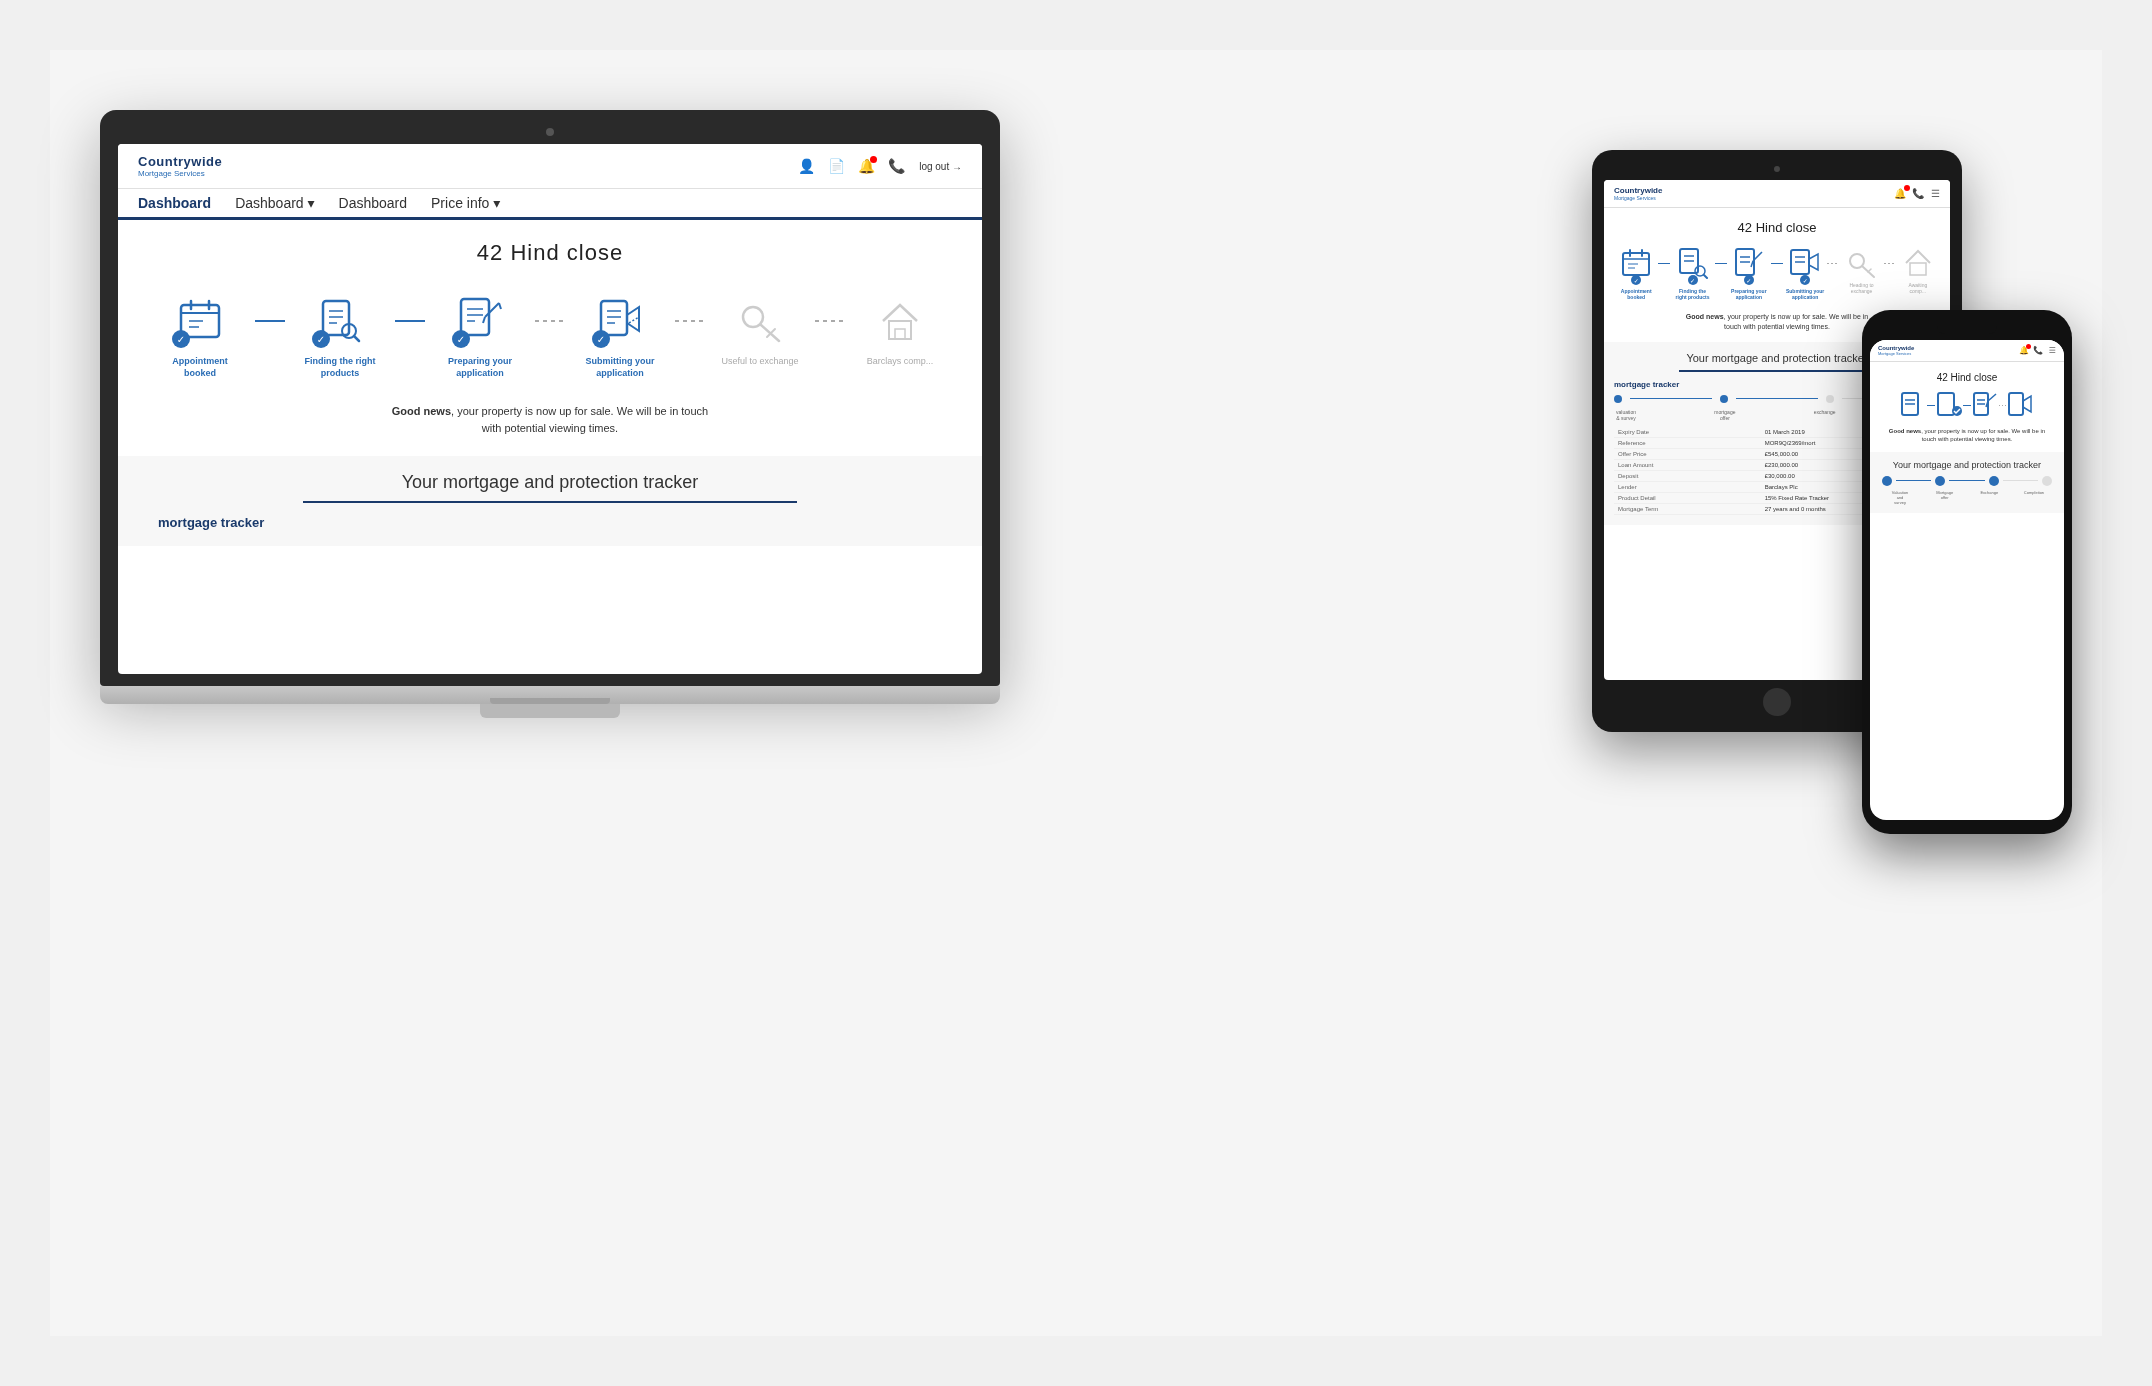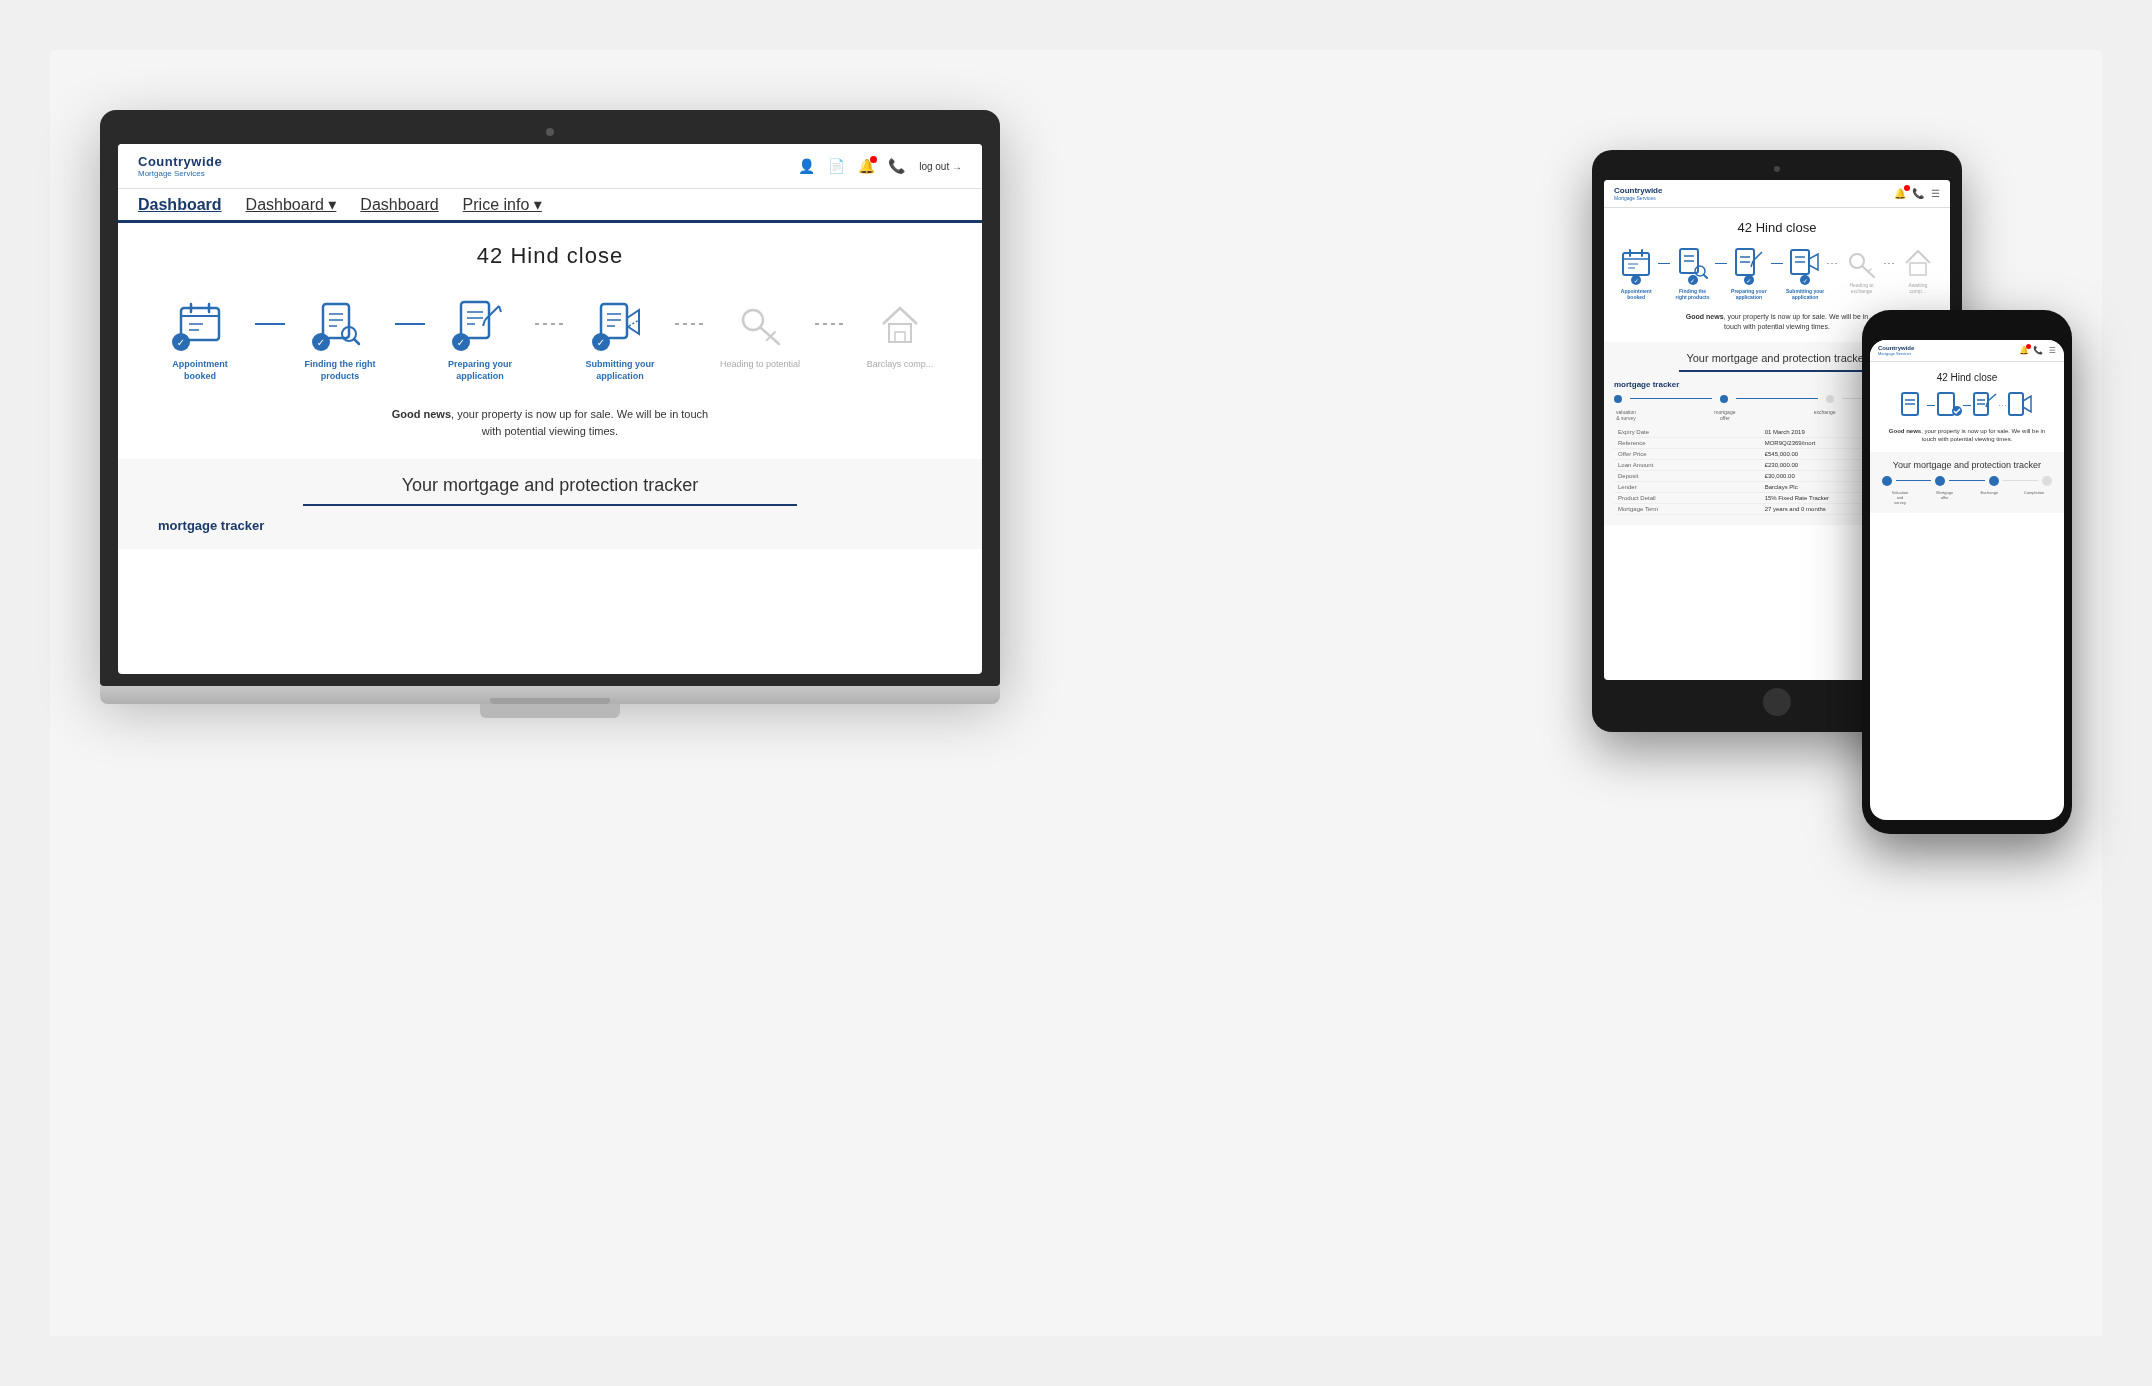--- a/index.html
+++ b/index.html
@@ -112,24 +112,23 @@
     }
     .nav-bar {
       background: #fff;
       border-bottom: 3px solid #1a3a6b;
       padding: 6px 20px;
       display: flex;
       gap: 24px;
       align-items: center;
     }
     .nav-item {
-      font-size: 16px;
+      font-size: 14px;
       color: #333;
       cursor: pointer;
-      text-decoration: underline;
     }
     .nav-item.active { color: #1a3a6b; font-weight: bold; }
     .screen-main {
       padding: 20px;
       text-align: center;
       overflow: hidden;
     }
     .property-title {
       font-size: 22px;
       color: #222;
@@ -476,21 +475,21 @@
 
             <div class="step-item">
               <div class="step-icon-area">
                 <svg class="step-icon-svg" viewBox="0 0 50 50">
                   <circle cx="18" cy="22" r="10" fill="none" stroke="#ccc" stroke-width="2.5"></circle>
                   <line x1="26" y1="30" x2="44" y2="46" stroke="#ccc" stroke-width="2.5" stroke-linecap="round"></line>
                   <line x1="36" y1="38" x2="40" y2="34" stroke="#ccc" stroke-width="2" stroke-linecap="round"></line>
                   <line x1="32" y1="42" x2="36" y2="38" stroke="#ccc" stroke-width="2" stroke-linecap="round"></line>
                 </svg>
               </div>
-              <span class="step-label inactive">Heading to potential</span>
+              <span class="step-label inactive">Useful to exchange</span>
             </div>
             <div class="step-connector dashed"></div>
 
             <div class="step-item">
               <div class="step-icon-area">
                 <svg class="step-icon-svg" viewBox="0 0 50 50">
                   <polyline points="8,26 25,10 42,26" fill="none" stroke="#ccc" stroke-width="2.5"></polyline>
                   <rect x="14" y="26" width="22" height="18" fill="none" stroke="#ccc" stroke-width="2"></rect>
                   <rect x="20" y="34" width="10" height="10" fill="none" stroke="#ccc" stroke-width="1.5"></rect>
                 </svg>

